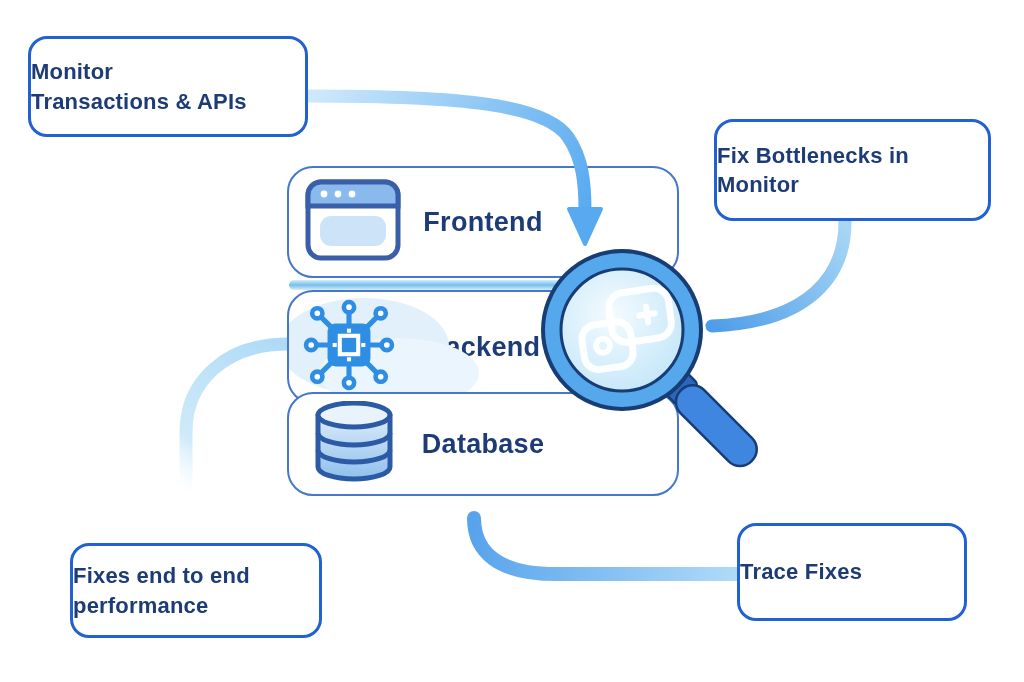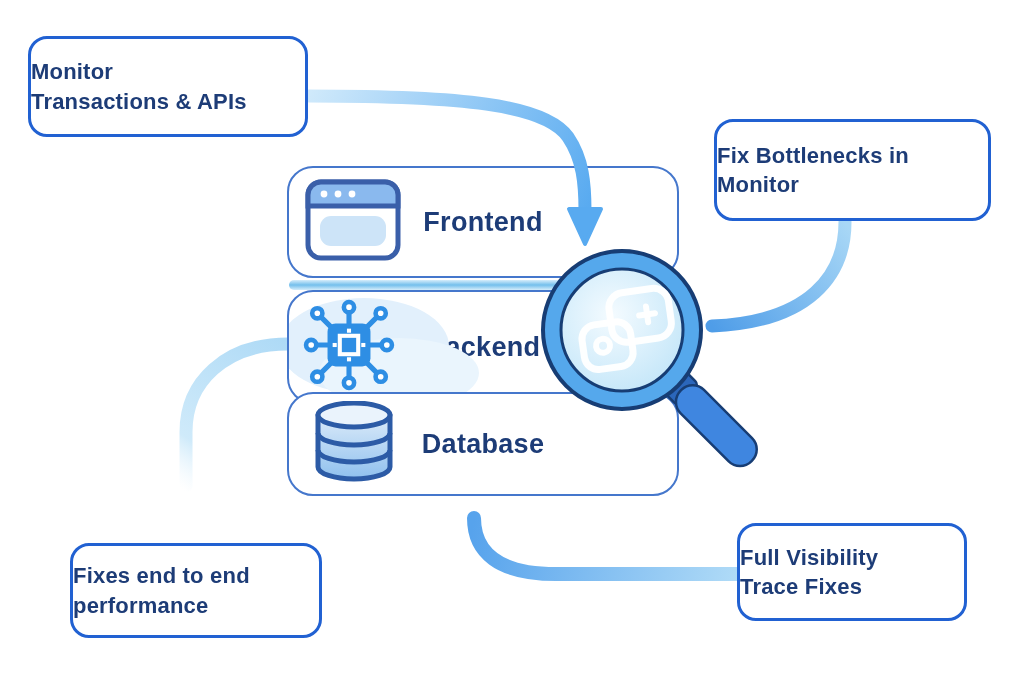--- a/index.html
+++ b/index.html
@@ -201,17 +201,16 @@
   </div>
   <div class="callout" id="callout-fix">
     <span>Fix Bottlenecks in</span>
     <span>Monitor</span>
   </div>
   <div class="callout" id="callout-trace">
     <span>Fixes end to end</span>
     <span>performance</span>
   </div>
   <div class="callout" id="callout-full">
-    <span>Full Visibility</span>
     <span>Trace Fixes</span>
   </div>
 
 </div>
 
 </body></html>

